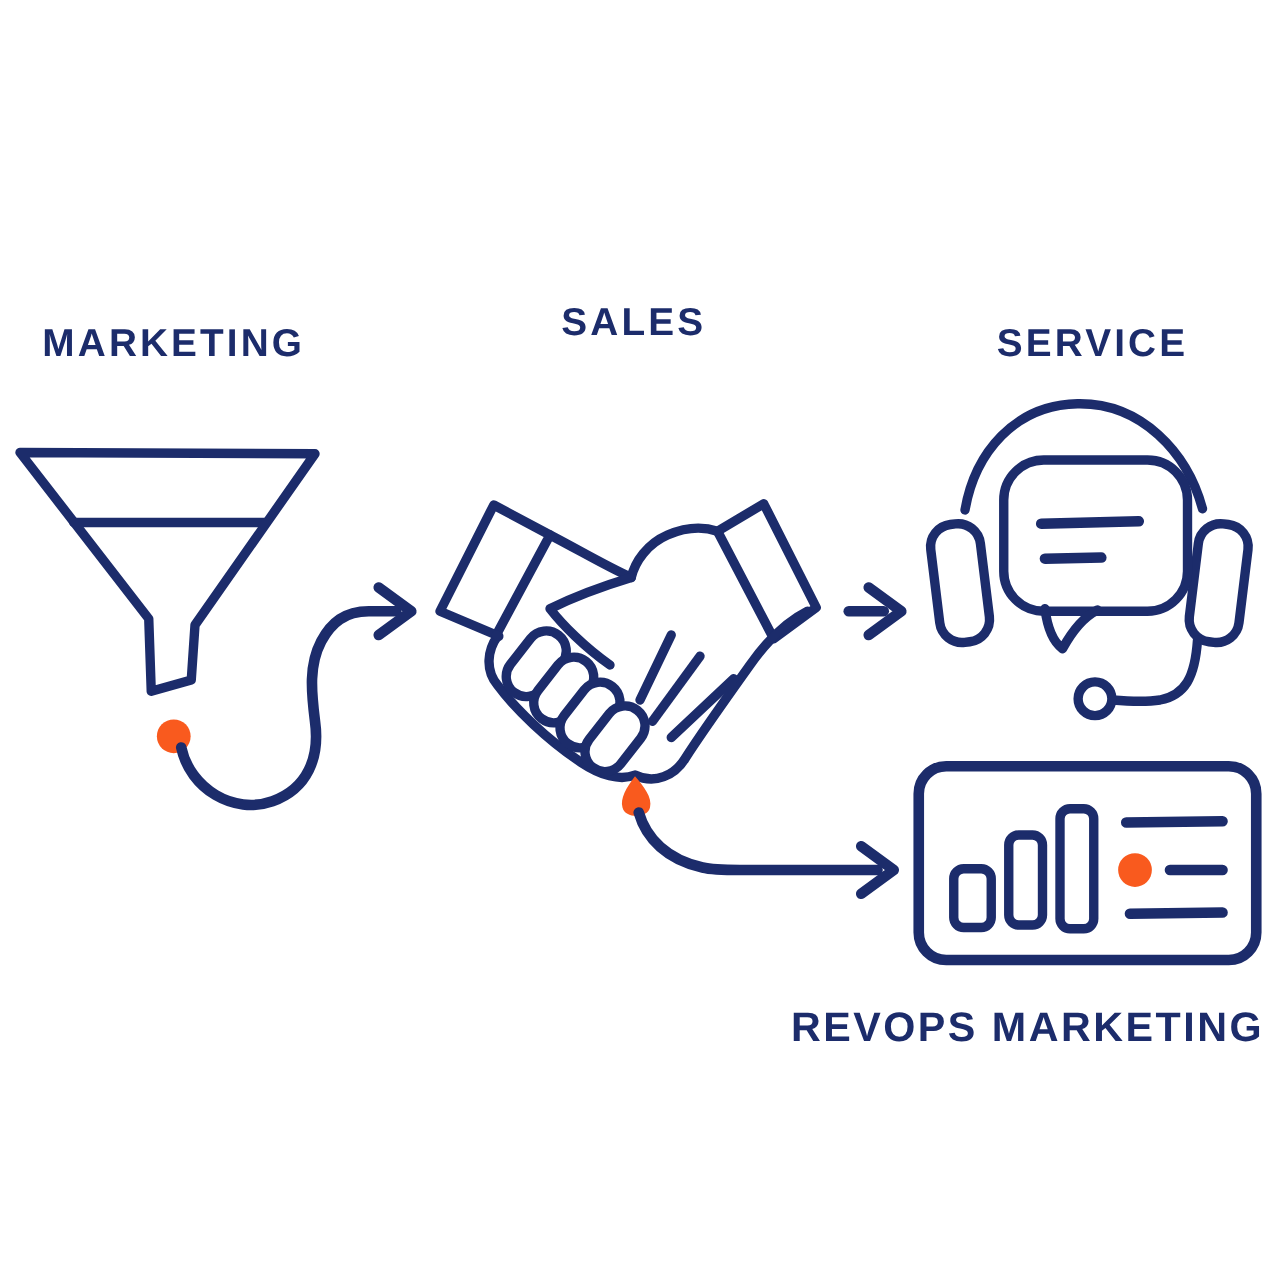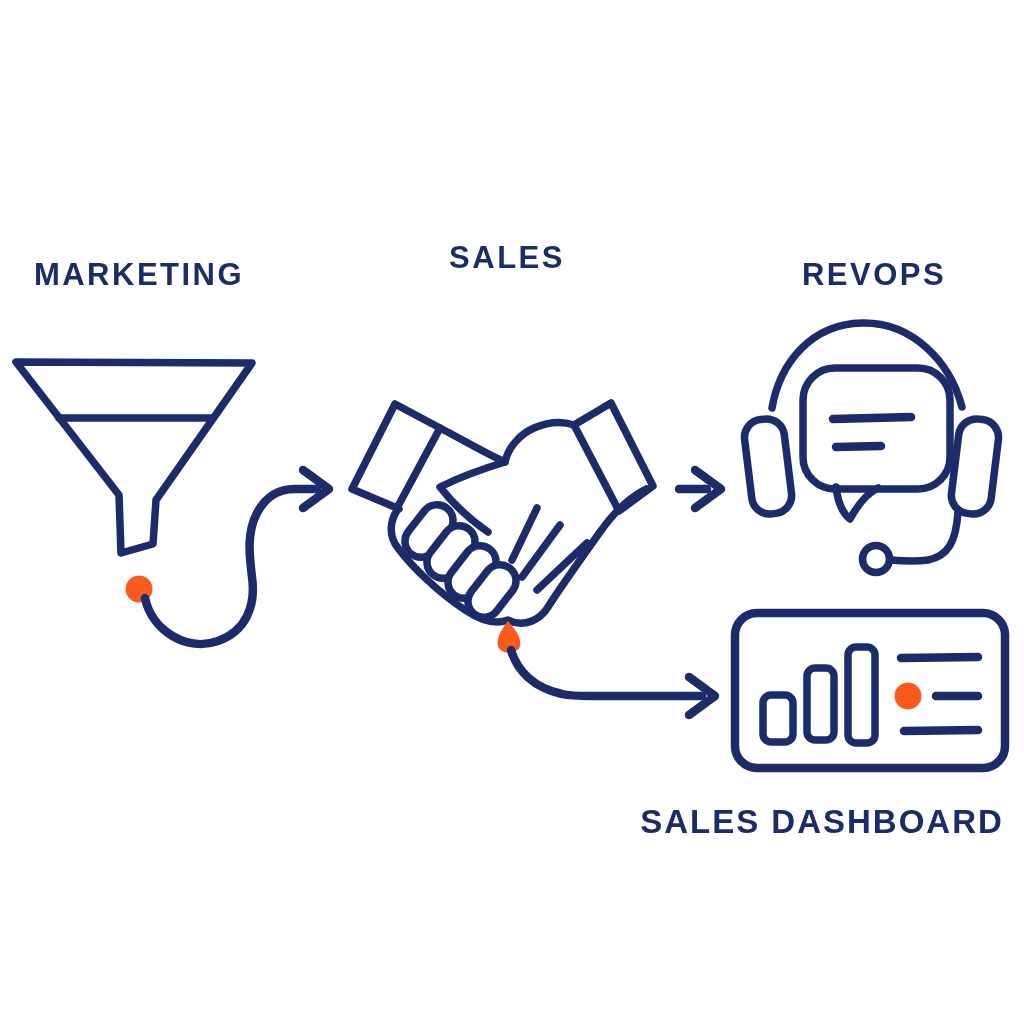--- a/index.html
+++ b/index.html
@@ -129,16 +129,16 @@
         <path class="s s8" d="M 901 658 L 978 657"></path>
         <circle class="orange" cx="908" cy="696" r="13.5"></circle>
         <path class="s s8" d="M 936 696 L 978 696"></path>
         <path class="s s8" d="M 904 731 L 978 730"></path>
       </g>
     </g>
   </svg>
 
   <div class="lbl" id="lbl-marketing">MARKETING</div>
   <div class="lbl" id="lbl-sales">SALES</div>
-  <div class="lbl" id="lbl-service">REVOPS</div>
-  <div class="lbl" id="lbl-dashboard">SALES DASHBOARD</div>
+  <div class="lbl" id="lbl-service">SERVICE</div>
+  <div class="lbl" id="lbl-dashboard">REVOPS MARKETING</div>
 
 </div>
 
 </body></html>

